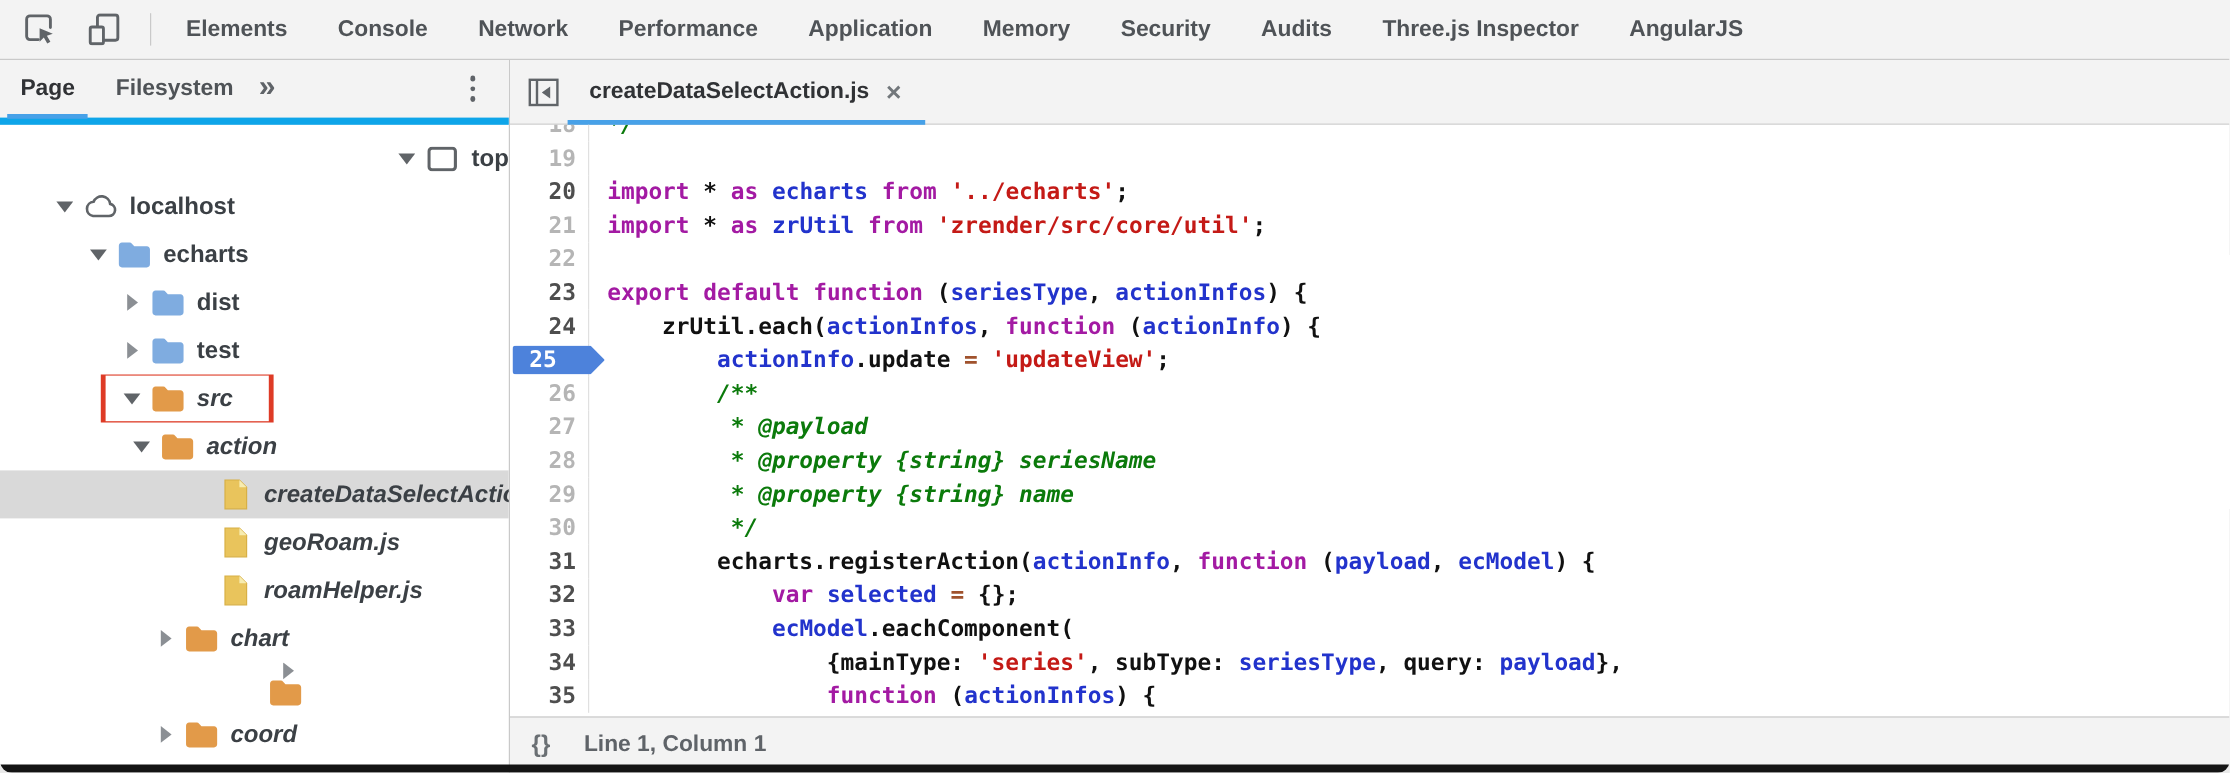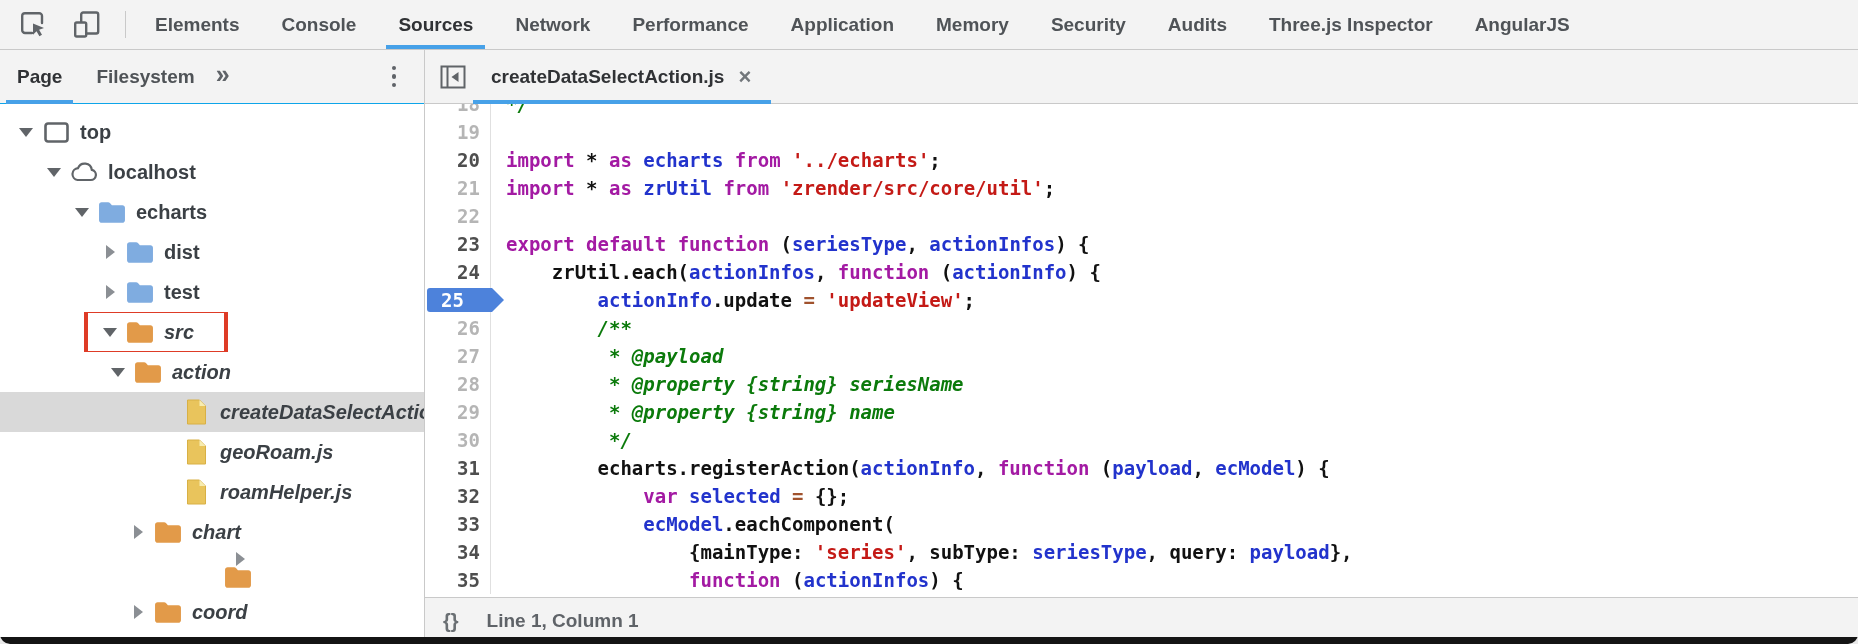--- a/index.html
+++ b/index.html
@@ -19,21 +19,21 @@
   .top-tabs{ display:flex; height:100%; align-items:stretch; }
   .top-tab{ display:flex; align-items:center; padding:0 21px; font-size:19px;
             color:#4f5357; position:relative; white-space:nowrap; }
   .top-tab.active{ color:#303235; }
   .top-tab.active::after{ content:""; position:absolute; left:9px; right:9px;
             bottom:0; height:4px; background:#47a1e8; }
   
   .main{ display:flex; height:594px; }
   .sidebar{ width:425px; flex:none; border-right:1px solid #c9c9c9;
             display:flex; flex-direction:column; background:#fff; }
-  .side-toolbar{ height:54px; background:#f3f3f3; border-bottom:1px solid #0ea5e9;
+  .side-toolbar{ height:54px; background:#f3f3f3; border-bottom:6px solid #0ea5e9;
             display:flex; align-items:center; flex:none; }
   .side-tab{ height:100%; display:flex; align-items:center; padding:0 17px;
             font-size:19px; color:#4f5357; position:relative; }
   .side-tab.active{ color:#303235; }
   .side-tab.active::after{ content:""; position:absolute; left:6px; right:6px;
             bottom:-1px; height:4px; background:#47a1e8; }
   .chevrons{ font-size:25px; color:#5f6368; padding:0 10px 4px 4px; }
   .toolbar-spacer{ flex:1; }
   .kebab{ display:flex; flex-direction:column; gap:4px; margin-right:22px; padding:6px; }
   .kebab i{ width:4.5px; height:4.5px; border-radius:50%; background:#5f6368; }
@@ -111,21 +111,20 @@
         <svg width="28" height="27" viewBox="0 0 28 27">
             <rect x="8.2" y="1.5" width="17" height="21" rx="2" fill="none" stroke="#606468" stroke-width="2.4"></rect>
             <rect x="2.2" y="11.5" width="11" height="14" rx="1.5" fill="#f3f3f3" stroke="#606468" stroke-width="2.4"></rect>
           </svg>
       </div>
     </div>
     <div class="sep-v"></div>
     <div class="top-tabs" id="top-tabs">
         <div class="top-tab">Elements</div>
         <div class="top-tab">Console</div>
-        <div class="top-tab active">Sources</div>
         <div class="top-tab">Network</div>
         <div class="top-tab">Performance</div>
         <div class="top-tab">Application</div>
         <div class="top-tab">Memory</div>
         <div class="top-tab">Security</div>
         <div class="top-tab">Audits</div>
         <div class="top-tab">Three.js Inspector</div>
         <div class="top-tab">AngularJS</div>
       </div>
   </div>
@@ -140,21 +139,21 @@
           </span>
         <span class="chevrons">»</span>
         <span class="toolbar-spacer"></span>
         <span class="kebab">
             <i></i>
             <i></i>
             <i></i>
           </span>
       </div>
       <div class="tree" id="tree">
-          <div class="tree-row" style="padding-left: 16px;">
+          <div class="tree-row" style="padding-left: 16px; justify-content: flex-end;">
             <span class="arrow-box">
               <span class="tri-down"></span>
             </span>
             <span class="icon-box">
               <svg width="25" height="21" viewBox="0 0 25 21">
                 <rect x="1.5" y="1.5" width="22" height="18" rx="2.5" fill="none" stroke="#606468" stroke-width="2.6"></rect>
               </svg>
             </span>
             <span class="tree-label">top</span>
           </div>

